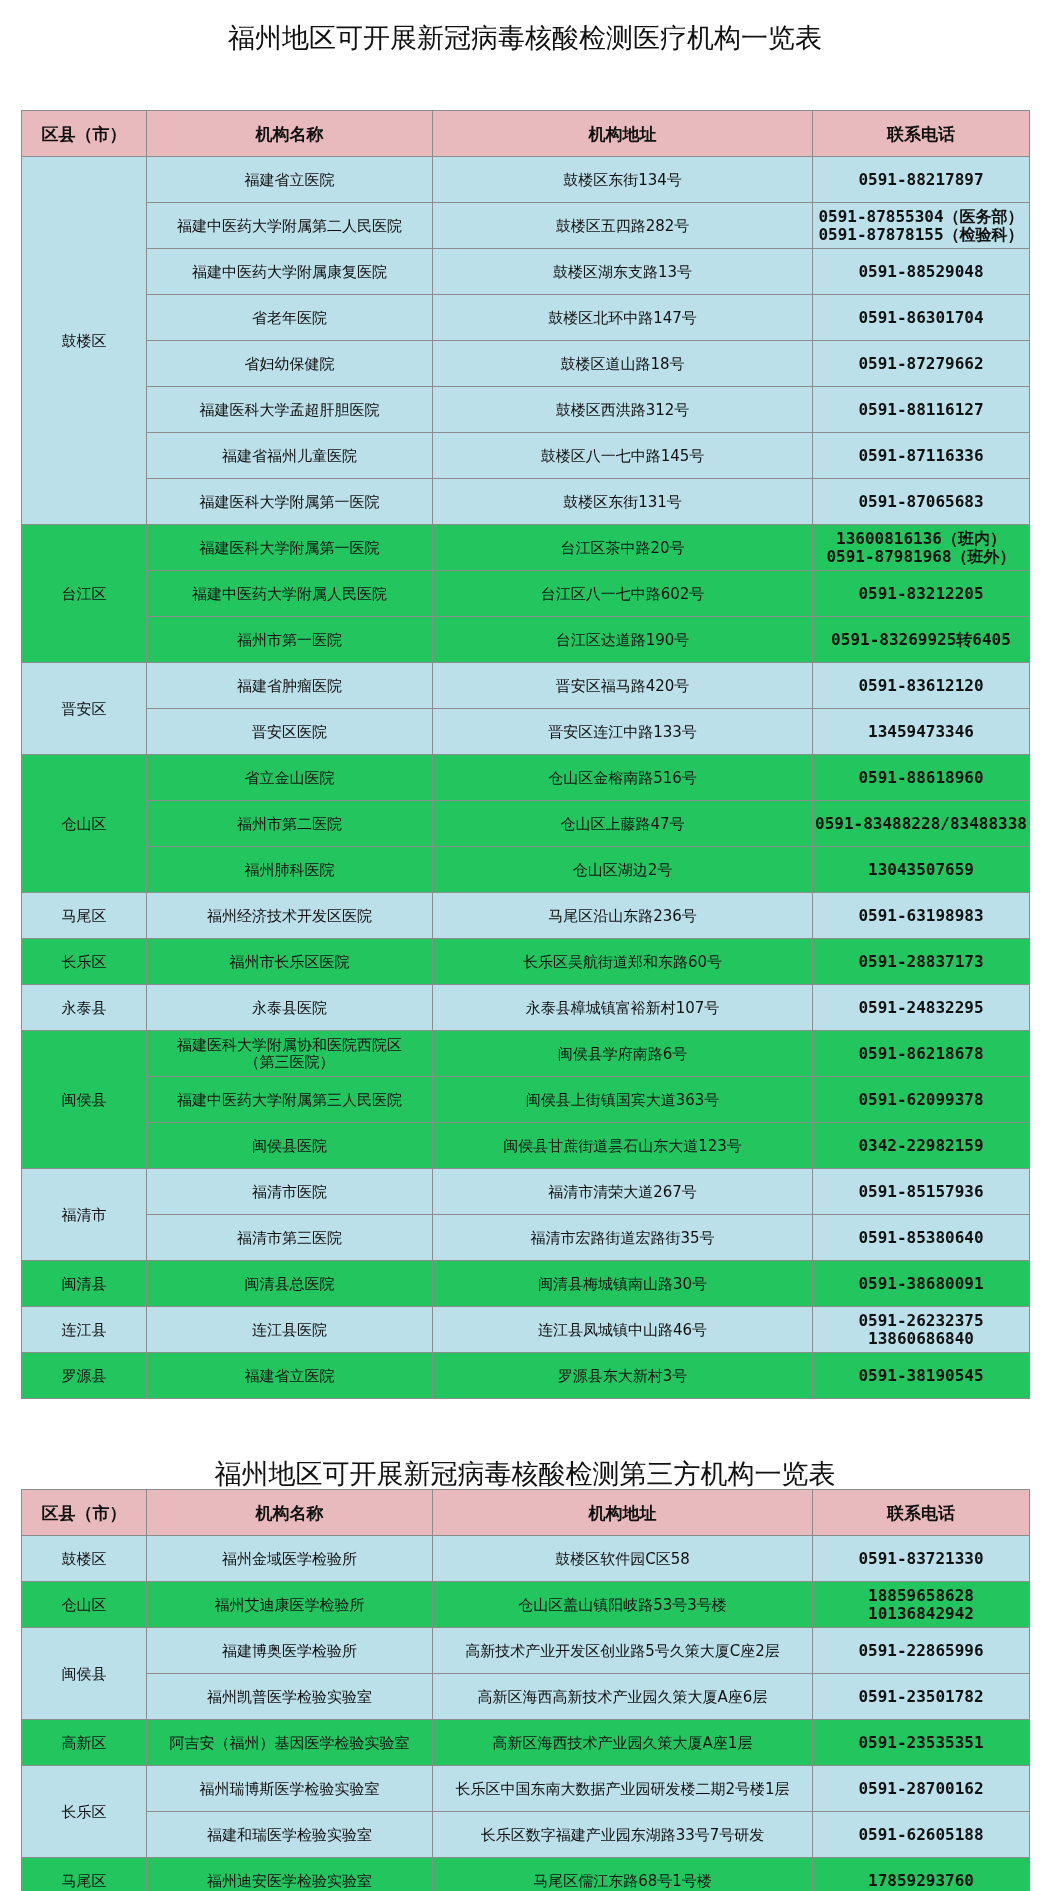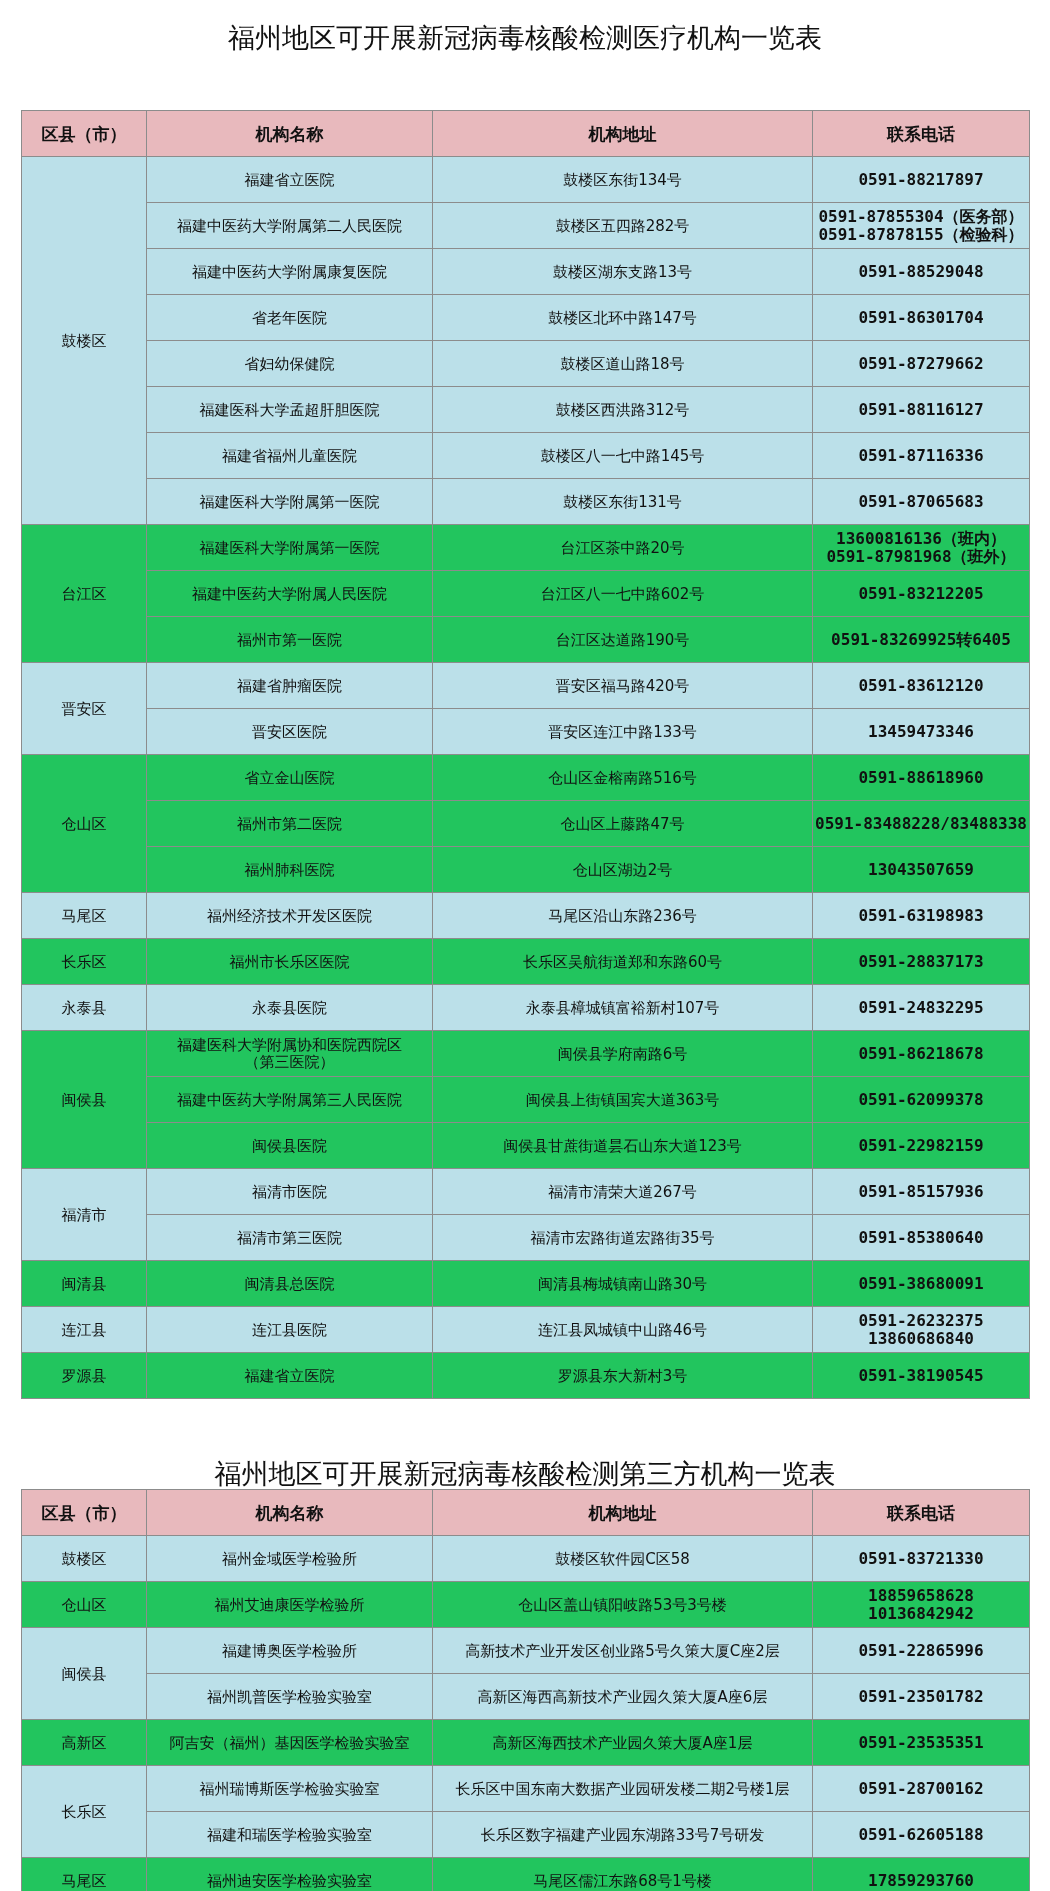--- a/index.html
+++ b/index.html
@@ -161,21 +161,21 @@
         <td class="phone">0591-86218678</td>
       </tr>
       <tr class="white">
         <td class="name">福建中医药大学附属第三人民医院</td>
         <td class="addr">闽侯县上街镇国宾大道363号</td>
         <td class="phone">0591-62099378</td>
       </tr>
       <tr class="white">
         <td class="name">闽侯县医院</td>
         <td class="addr">闽侯县甘蔗街道昙石山东大道123号</td>
-        <td class="phone">0591-22982159</td>
+        <td class="phone">0342-22982159</td>
       </tr>
       <tr class="blue">
         <td class="district" rowspan="2">福清市</td>
         <td class="name">福清市医院</td>
         <td class="addr">福清市清荣大道267号</td>
         <td class="phone">0591-85157936</td>
       </tr>
       <tr class="blue">
         <td class="name">福清市第三医院</td>
         <td class="addr">福清市宏路街道宏路街35号</td>

